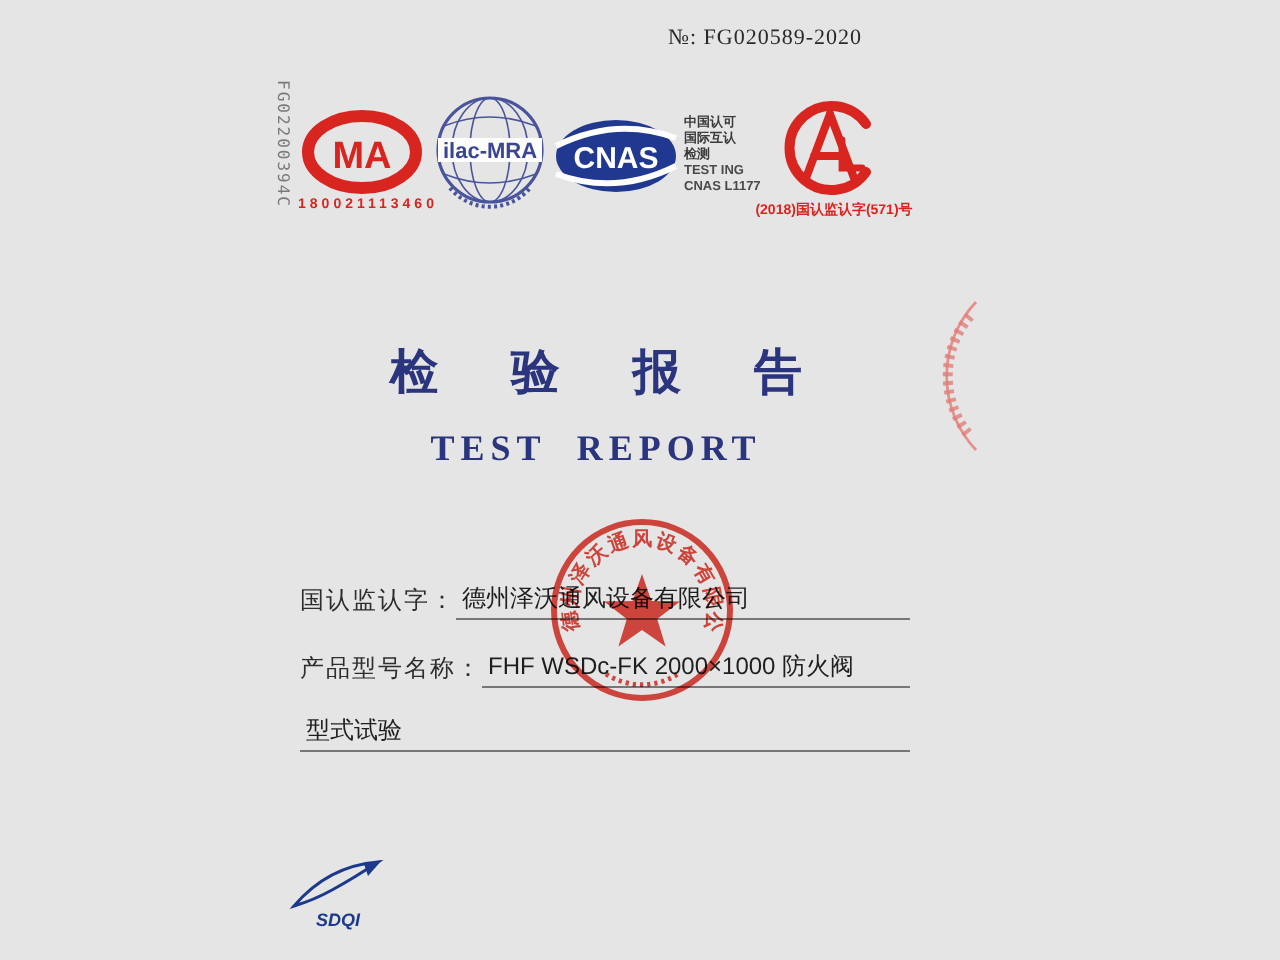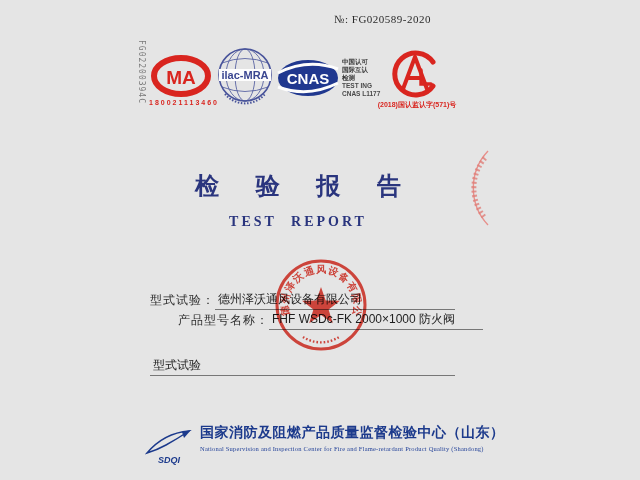--- a/index.html
+++ b/index.html
@@ -43,34 +43,34 @@
   }
   
   .title-zh{
     position:absolute;left:148px;top:170px;width:300px;text-align:center;
     font-size:24px;font-weight:bold;color:#2a357e;
     letter-spacing:15px;text-indent:15px;white-space:nowrap;
   }
   .title-en{
     position:absolute;left:148px;top:214px;width:300px;text-align:center;
     font-family:"Liberation Serif",serif;
-    font-size:14px;font-weight:bold;color:#2a357e;letter-spacing:3px;word-spacing:8px;
+    font-size:18px;font-weight:bold;color:#2a357e;letter-spacing:3px;word-spacing:8px;
   }
   
   .field-row{
     position:absolute;left:150px;width:305px;height:19px;
     display:flex;align-items:flex-end;font-size:12px;
   }
   .field-row .lbl{flex:none;color:#2d2d2d;letter-spacing:1px;white-space:nowrap;padding-bottom:1px;}
   .field-row .val{
     flex:1;border-bottom:1px solid #777;color:#1e1e1e;
     padding:0 0 1px 3px;white-space:nowrap;overflow:hidden;
   }
   .row-1{top:291px;}
-  .row-2{top:311px;margin-left:28px;}
+  .row-2{top:325px;}
   .row-3{top:357px;}
   
   .seal{position:absolute;left:269px;top:257px;mix-blend-mode:multiply;opacity:.92;}
   .crescent-stamp{position:absolute;left:452px;top:148px;opacity:.75;}
   
   .footer{
     position:absolute;left:144px;top:424px;display:flex;align-items:flex-start;
   }
   .footer-logo{flex:none;margin-right:6px;margin-top:4px;}
   .footer-zh{
@@ -131,21 +131,21 @@
 
   <div class="title-zh">检 验 报 告</div>
   <div class="title-en">TEST REPORT</div>
 
   <svg class="crescent-stamp" width="40" height="80" viewBox="0 0 40 80">
     <path d="M36 3 A54 54 0 0 0 36 77" fill="none" stroke="#e8746d" stroke-width="1.4"></path>
     <path d="M33 10 A46 46 0 0 0 33 70" fill="none" stroke="#dd5c55" stroke-width="5" stroke-dasharray="2 2.4" opacity="0.8"></path>
   </svg>
 
   <div class="field-row row-1">
-    <span class="lbl">型式试验：</span>
+    <span class="lbl">国认监认字：</span>
     <span class="val">德州泽沃通风设备有限公司</span>
   </div>
   <div class="field-row row-2">
     <span class="lbl">产品型号名称：</span>
     <span class="val">FHF WSDc-FK 2000×1000 防火阀</span>
   </div>
   <div class="field-row row-3">
     <span class="val">型式试验</span>
   </div>
 
@@ -160,19 +160,15 @@
     </text>
     <path d="M34 80 A33 33 0 0 0 70 80" fill="none" stroke="#e23b30" stroke-width="2.4" stroke-dasharray="1.6 2"></path>
   </svg>
 
   <div class="footer">
     <svg class="footer-logo" width="50" height="38" viewBox="0 0 50 38">
       <path d="M3 25 Q20 5 45 3 Q33 11 22 17 Q13 22 3 25 Z" fill="none" stroke="#1c3a8c" stroke-width="1.5"></path>
       <path d="M38 4 L47 2 L40 10 Z" fill="#1c3a8c"></path>
       <text x="14" y="35" font-size="9" font-weight="900" font-style="italic" fill="#1c3a8c" font-family="Liberation Sans, sans-serif">SDQI</text>
     </svg>
-    <div>
-      <div class="footer-zh">国家消防及阻燃产品质量监督检验中心（山东）</div>
-      <div class="footer-en">National Supervision and Inspection Center for Fire and Flame-retardant Product Quality (Shandong)</div>
-    </div>
   </div>
 
 </div>
 
 </body></html>

